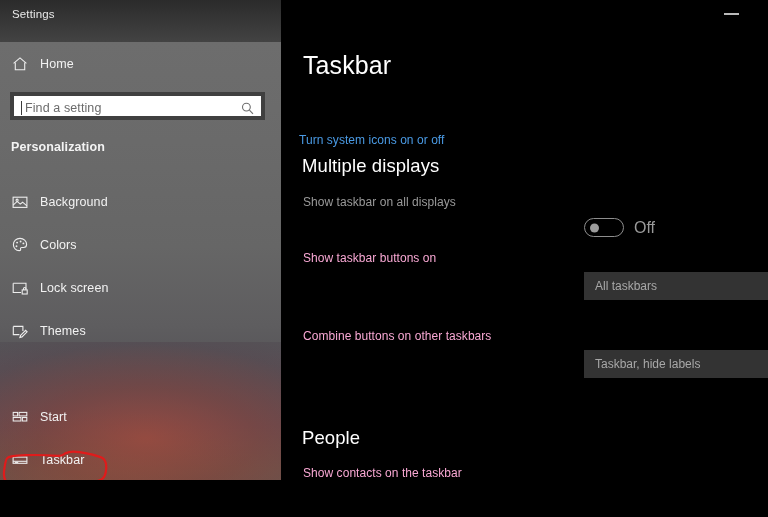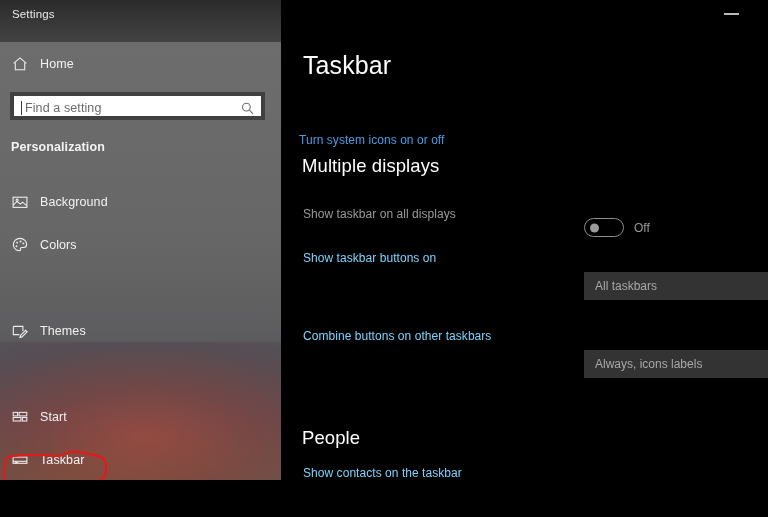--- a/index.html
+++ b/index.html
@@ -202,22 +202,22 @@
     letter-spacing: .1px;
     text-align: center;
   }
   .field-label {
     position: absolute;
     left: 22px;
     font-size: 12px;
     line-height: 16px;
     letter-spacing: .05px;
   }
-  .field-label.dim   { color: #9a9a9a; margin-top: 12px; }
-  .field-label.bright{ color: #7dd3fc; }
+  .field-label.dim   { color: #9a9a9a; }
+  .field-label.bright{ color: #f9a8d4; }
 
   
   .toggle {
     position: absolute;
     width: 40px; height: 19px;
     border-radius: 10px;
     background: transparent;
     cursor: default;
   }
   .toggle .knob {
@@ -227,21 +227,21 @@
     width: 9px; height: 9px;
     border-radius: 50%;
   }
   .toggle.dim        { border: 1.5px solid #8e8e8e; }
   .toggle.dim .knob  { background: #9b9b9b; }
   .toggle.bright       { border: 1.6px solid #e2e2e2; }
   .toggle.bright .knob { background: #f2f2f2; }
 
   .toggle-state {
     position: absolute;
-    font-size: 12px;
+    font-size: 16px;
     line-height: 16px;
   }
   .toggle-state.dim    { color: #9a9a9a; }
   .toggle-state.bright { color: #e6e6e6; }
 
   
   .combo {
     position: absolute;
     left: 303px;
     width: 401px; height: 28px;
@@ -314,20 +314,31 @@
           <path d="M9 2.4 C5.2 2.4 2.4 5.1 2.4 8.7 C2.4 12 4.9 14.6 8.2 14.6 C9.5 14.6 9.9 13.9 9.6 13.2 C9.2 12.3 9.8 11.5 10.8 11.5 H12.6 C14.4 11.5 15.6 10.3 15.6 8.5 C15.6 5.1 12.7 2.4 9 2.4 Z"></path>
           <circle cx="6.1" cy="6.6" r=".95" fill="#ededed" stroke="none"></circle>
           <circle cx="9.6" cy="5.5" r=".95" fill="#ededed" stroke="none"></circle>
           <circle cx="12.4" cy="7.4" r=".95" fill="#ededed" stroke="none"></circle>
           <circle cx="5.5" cy="10.2" r=".95" fill="#ededed" stroke="none"></circle>
         </svg>
       </span>
       <span class="nav-label">Colors</span>
     </div>
 
+    <div class="nav-item" style="top:228px">
+      <span class="nav-icon">
+        <svg width="18" height="18" viewBox="0 0 18 18" fill="none" stroke="#ededed" stroke-width="1.1">
+          <path d="M2.2 4.3 H15 V9.9"></path>
+          <path d="M2.2 4.3 V13.5 H10.1"></path>
+          <rect x="11.2" y="10.9" width="5" height="4.1"></rect>
+          <path d="M12.5 10.9 V9.7 A1.2 1.2 0 0 1 14.9 9.7 V10.9"></path>
+        </svg>
+      </span>
+      <span class="nav-label">Lock screen</span>
+    </div>
 
     <div class="nav-item" style="top:271px">
       <span class="nav-icon">
         <svg width="18" height="18" viewBox="0 0 18 18" fill="none" stroke="#ededed" stroke-width="1.1">
           <path d="M2.3 4.4 H11.9 V9.1"></path>
           <path d="M2.3 4.4 V12.6 H8.4"></path>
           <path d="M9.6 13.4 L14.6 8.3 L16.1 9.8 L11 14.9 L8.9 15.4 Z"></path>
         </svg>
       </span>
       <span class="nav-label">Themes</span>
@@ -389,21 +400,21 @@
     <div class="toggle-state dim" style="left:353px; top:178px">Off</div>
 
     <div class="field-label bright" style="top:208px">Show taskbar buttons on</div>
     <div class="combo" style="top:230px">
       <span class="combo-value">All taskbars</span>
 
     </div>
 
     <div class="field-label bright" style="top:286px">Combine buttons on other taskbars</div>
     <div class="combo" style="top:308px">
-      <span class="combo-value">Always, icons labels</span>
+      <span class="combo-value">Taskbar, hide labels</span>
 
     </div>
 
     <div class="group-heading" style="top:384px">People</div>
 
     <div class="field-label bright" style="top:423px">Show contacts on the taskbar</div>
     <div class="toggle bright" style="left:303px; top:447px">
       <span class="knob"></span>
     </div>
     <div class="toggle-state bright" style="left:353px; top:449px">Off</div>

